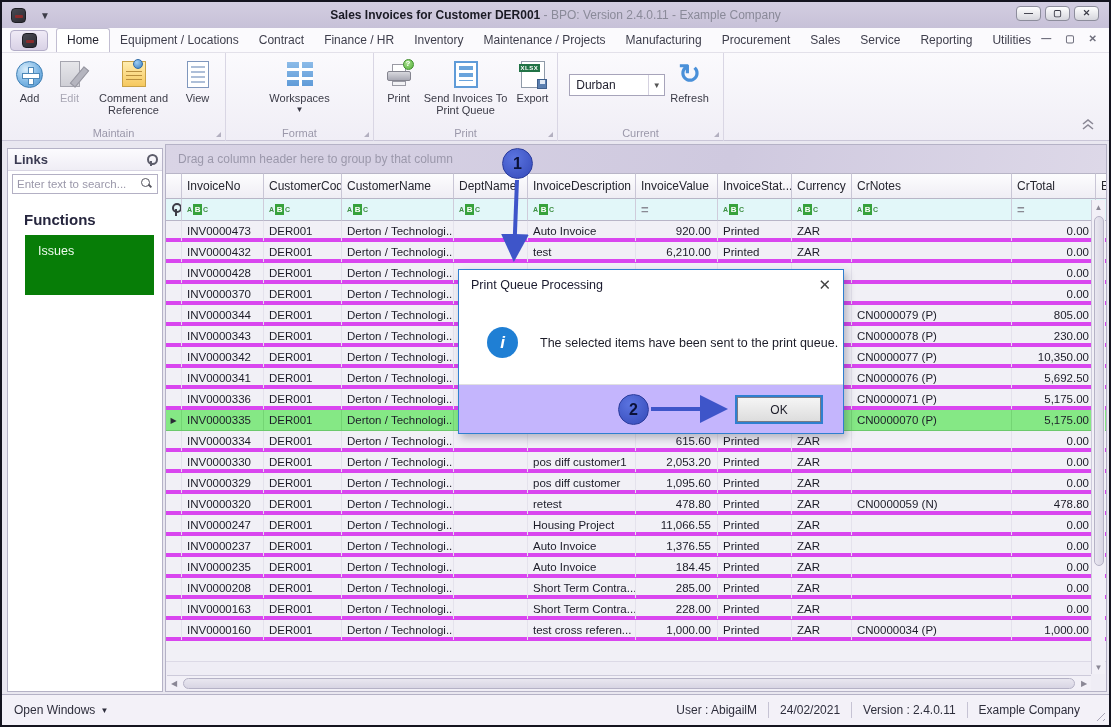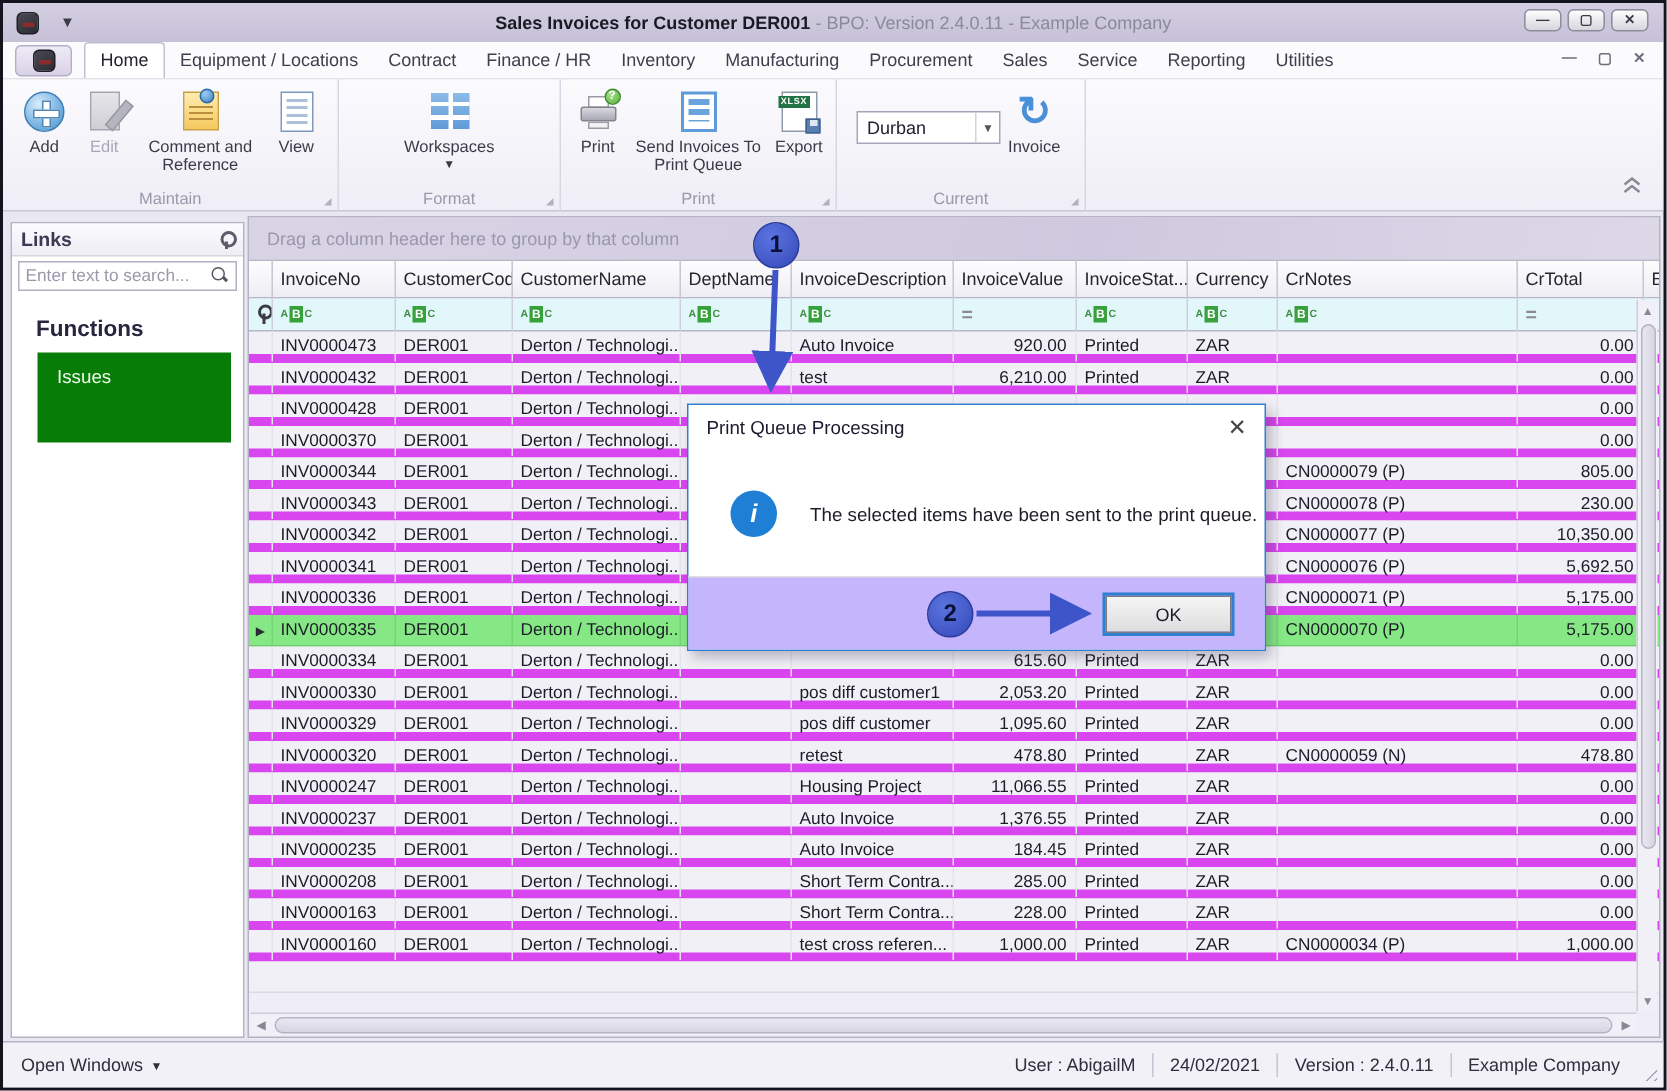--- a/index.html
+++ b/index.html
@@ -135,21 +135,21 @@
   .gfilter .gcell { height:22px; background:#e2f7f9; border-right:1px solid #cfccdb; border-bottom:1px solid #b8b5c7;
     display:flex; align-items:center; padding-left:5px; font-size:11px; color:#8a8a94; }
   .gfilter .eq { font-size:13px; color:#8a8a94; font-weight:bold; }
   .abc { display:flex; align-items:center; gap:1px; }
   .abc .s { font-size:7px; font-weight:bold; color:#3e8f43; }
   .abc .m { width:9px; height:11px; background:#37a23c; color:#fff; font-size:8px; font-weight:bold;
     display:flex; align-items:center; justify-content:center; }
   .filterpin { width:9px; height:13px; position:relative; }
   .filterpin::before { content:""; position:absolute; left:1px; top:0; width:6px; height:6px; border:2px solid #3c3c46; border-radius:50%; }
   .filterpin::after { content:""; position:absolute; left:4px; top:6px; width:2px; height:7px; background:#3c3c46; }
-  .gdata .grow { height:21px; background:#f1f0f6; border-bottom:6px solid #d946ef; }
+  .gdata .grow { height:21px; background:#f1f0f6; border-bottom:4px solid #d946ef; }
   .gdata .grow.sel { background:#85e885; border-bottom:1px solid #6cc96c; }
   .gdata .gcell { height:20px; border-right:1px solid #e4e2ec; font-size:11.5px; color:#1c1c28;
     display:flex; align-items:center; padding-left:5px; }
   .gdata .grow.sel .gcell { border-right-color:#74d574; }
   .gdata .gcell.r { justify-content:flex-end; padding-right:6px; padding-left:0; }
   .gdata .gcell.ind { color:#2a2a34; font-size:8px; justify-content:center; padding:0; }
   .emptyrow { height:21px; border-bottom:1px solid #dcd9e6; background:#f1f0f6; }
   
   .hscroll { position:absolute; left:1px; right:15px; bottom:1px; height:15px;
     background:#f2f0f7; border-top:1px solid #cdcada; display:flex; align-items:center; }
@@ -213,20 +213,21 @@
 <div class="tabrow">
   <div class="appbtn">
     <div class="applogo"></div>
   </div>
   <div class="tabs" id="ribbon-tabs">
       <div class="tab active">Home</div>
       <div class="tab">Equipment / Locations</div>
       <div class="tab">Contract</div>
       <div class="tab">Finance / HR</div>
       <div class="tab">Inventory</div>
+      <div class="tab">Maintenance / Projects</div>
       <div class="tab">Manufacturing</div>
       <div class="tab">Procurement</div>
       <div class="tab">Sales</div>
       <div class="tab">Service</div>
       <div class="tab">Reporting</div>
       <div class="tab">Utilities</div>
     </div>
 </div>
 <div class="ribbon-win-controls" id="ribbon-win-controls">
     <span>—</span>
@@ -307,21 +308,21 @@
       </div>
       <div class="rgroup" style="width: 166px;">
         <div class="combo">
           <span class="val">Durban</span>
           <span class="arrow">▼</span>
         </div>
         <div class="rbtn">
           <span class="icon-box">
             <span class="icon-refresh">↻</span>
           </span>
-          <span class="lbl">Invoice</span>
+          <span class="lbl">Refresh</span>
         </div>
         <div class="glabel">Current</div>
         <div class="gcorner"></div>
       </div>
     </div>
   <div class="ribbon-collapse">
     <svg width="14" height="11" viewBox="0 0 14 11">
         <path d="M2 5 L7 1 L12 5 M2 10 L7 6 L12 10" fill="none" stroke="#8a8795" stroke-width="1.6"></path>
       </svg>
   </div>

